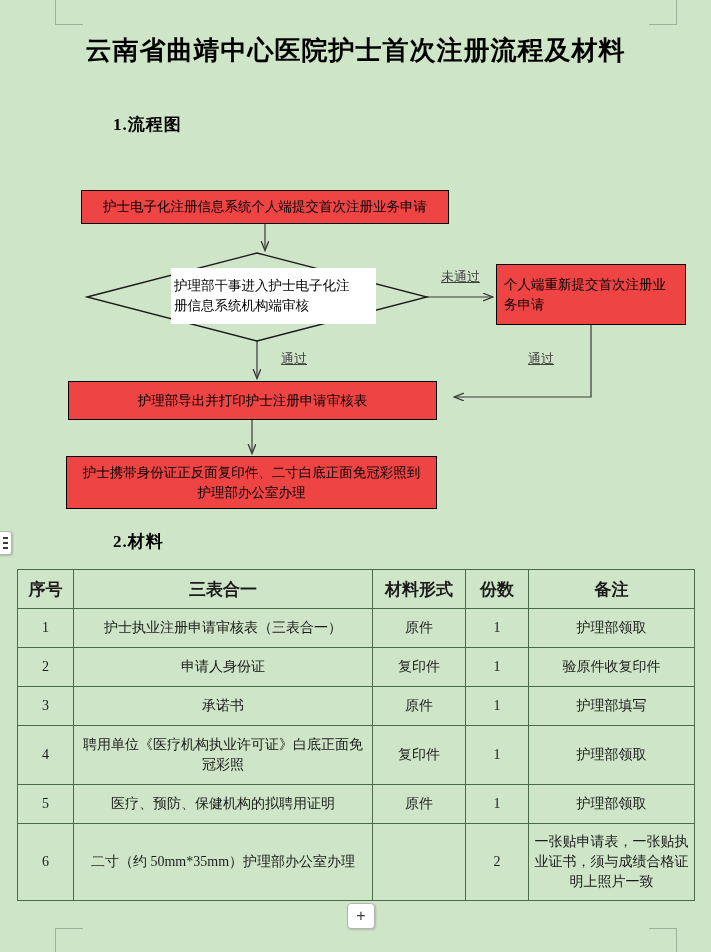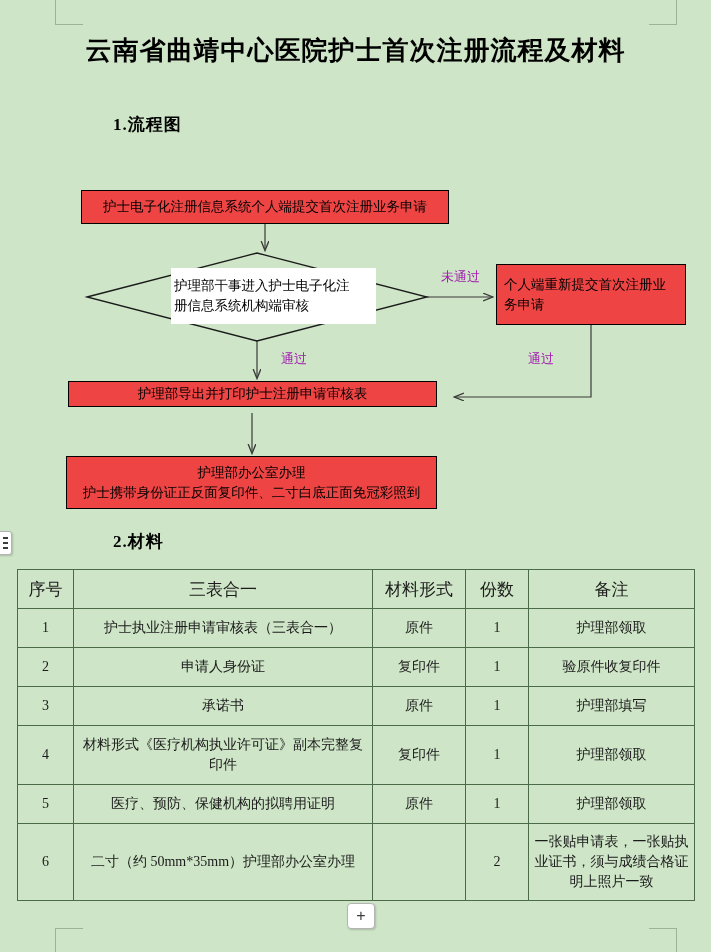--- a/index.html
+++ b/index.html
@@ -69,21 +69,21 @@
     color: #000;
     display: flex;
     align-items: center;
     justify-content: center;
     text-align: center;
     font-family: "Liberation Sans", "DejaVu Sans", sans-serif;
   }
   #box-submit   { left: 81px;  top: 190px; width: 368px; height: 34px; }
   #box-resubmit { left: 496px; top: 264px; width: 190px; height: 61px;
                   justify-content: flex-start; text-align: left; padding: 0 7px; }
-  #box-export   { left: 68px;  top: 381px; width: 369px; height: 26px; }
+  #box-export   { left: 68px;  top: 381px; width: 369px; height: 39px; }
   #box-bring    { left: 66px;  top: 456px; width: 371px; height: 53px; padding: 0 6px; }
   #diamond-label {
     position: absolute;
     left: 171px;
     top: 268px;
     width: 205px;
     height: 56px;
     background: #ffffff;
     font-size: 13.5px;
     line-height: 1.5;
@@ -93,23 +93,24 @@
     justify-content: center;
     text-align: left;
     padding-left: 3px;
     box-sizing: border-box;
     font-family: "Liberation Sans", "DejaVu Sans", sans-serif;
   }
 
   .edge-label {
     position: absolute;
     font-size: 13px;
-    color: #a21caf;
+    color: #404040;
     font-family: "Liberation Sans", "DejaVu Sans", sans-serif;
     white-space: nowrap;
+    text-decoration: underline;
   }
   #lbl-fail { left: 441px; top: 268px; }
   #lbl-pass-left { left: 281px; top: 350px; }
   #lbl-pass-right { left: 528px; top: 350px; }
 
   #flow-lines {
     position: absolute;
     left: 0; top: 0;
     width: 711px; height: 525px;
     pointer-events: none;
@@ -128,21 +129,21 @@
   #materials-table th,
   #materials-table td {
     border: 1.2px solid #4a6b45;
     text-align: center;
     vertical-align: middle;
     color: #1b1b1b;
     background: transparent;
   }
   #materials-table th {
     height: 36px;
-    font-weight: normal;
+    font-weight: bold;
     font-size: 17px;
   }
   #materials-table td {
     font-size: 14px;
     line-height: 1.45;
     padding: 5px 3px;
   }
   #materials-table td.col-idx { font-size: 14px; }
   .rowh-1 td { height: 28px; }
   .rowh-2 td { height: 48px; }
@@ -242,22 +243,22 @@
       <div>务申请</div>
     </div>
   </div>
 
   <div id="box-export" class="flow-box">
     <span>护理部导出并打印护士注册申请审核表</span>
   </div>
 
   <div id="box-bring" class="flow-box">
     <div>
+      <div>护士携带身份证正反面复印件、二寸白底正面免冠彩照到</div>
       <div>护理部办公室办理</div>
-      <div>护士携带身份证正反面复印件、二寸白底正面免冠彩照到</div>
     </div>
   </div>
 
   <div id="lbl-fail" class="edge-label">未通过</div>
   <div id="lbl-pass-left" class="edge-label">通过</div>
   <div id="lbl-pass-right" class="edge-label">通过</div>
 </div>
 
 <div id="sec2" class="section-heading">2.材料</div>
 
@@ -295,21 +296,21 @@
     </tr>
     <tr class="rowh-1">
       <td class="col-idx">3</td>
       <td>承诺书</td>
       <td>原件</td>
       <td>1</td>
       <td>护理部填写</td>
     </tr>
     <tr class="rowh-2">
       <td class="col-idx">4</td>
-      <td>材料形式《医疗机构执业许可证》副本完整复印件</td>
+      <td>聘用单位《医疗机构执业许可证》白底正面免冠彩照</td>
       <td>复印件</td>
       <td>1</td>
       <td>护理部领取</td>
     </tr>
     <tr class="rowh-1">
       <td class="col-idx">5</td>
       <td>医疗、预防、保健机构的拟聘用证明</td>
       <td>原件</td>
       <td>1</td>
       <td>护理部领取</td>

